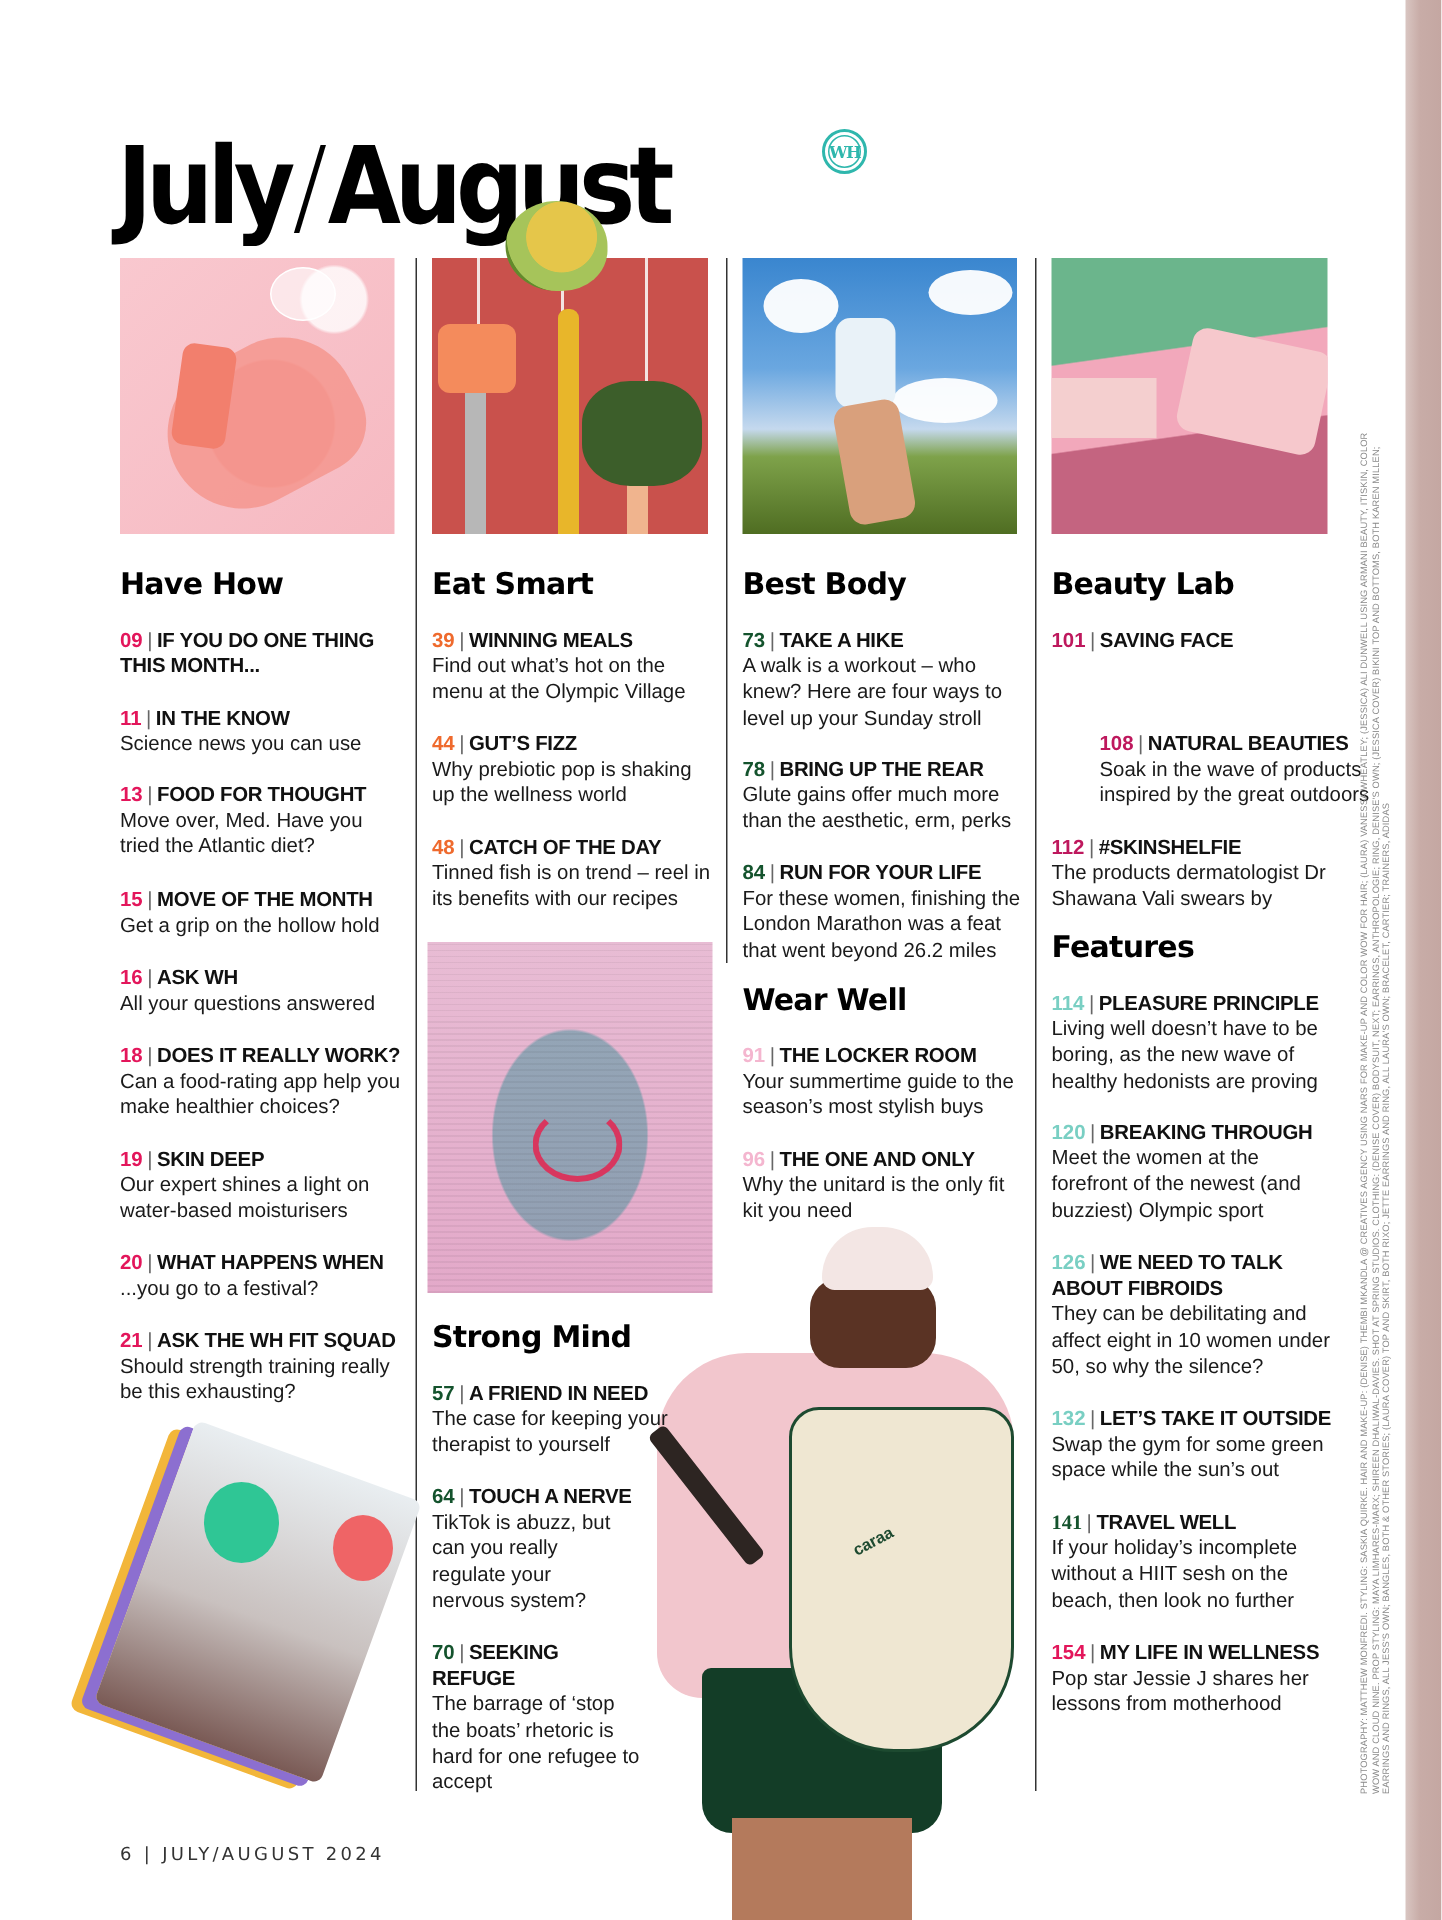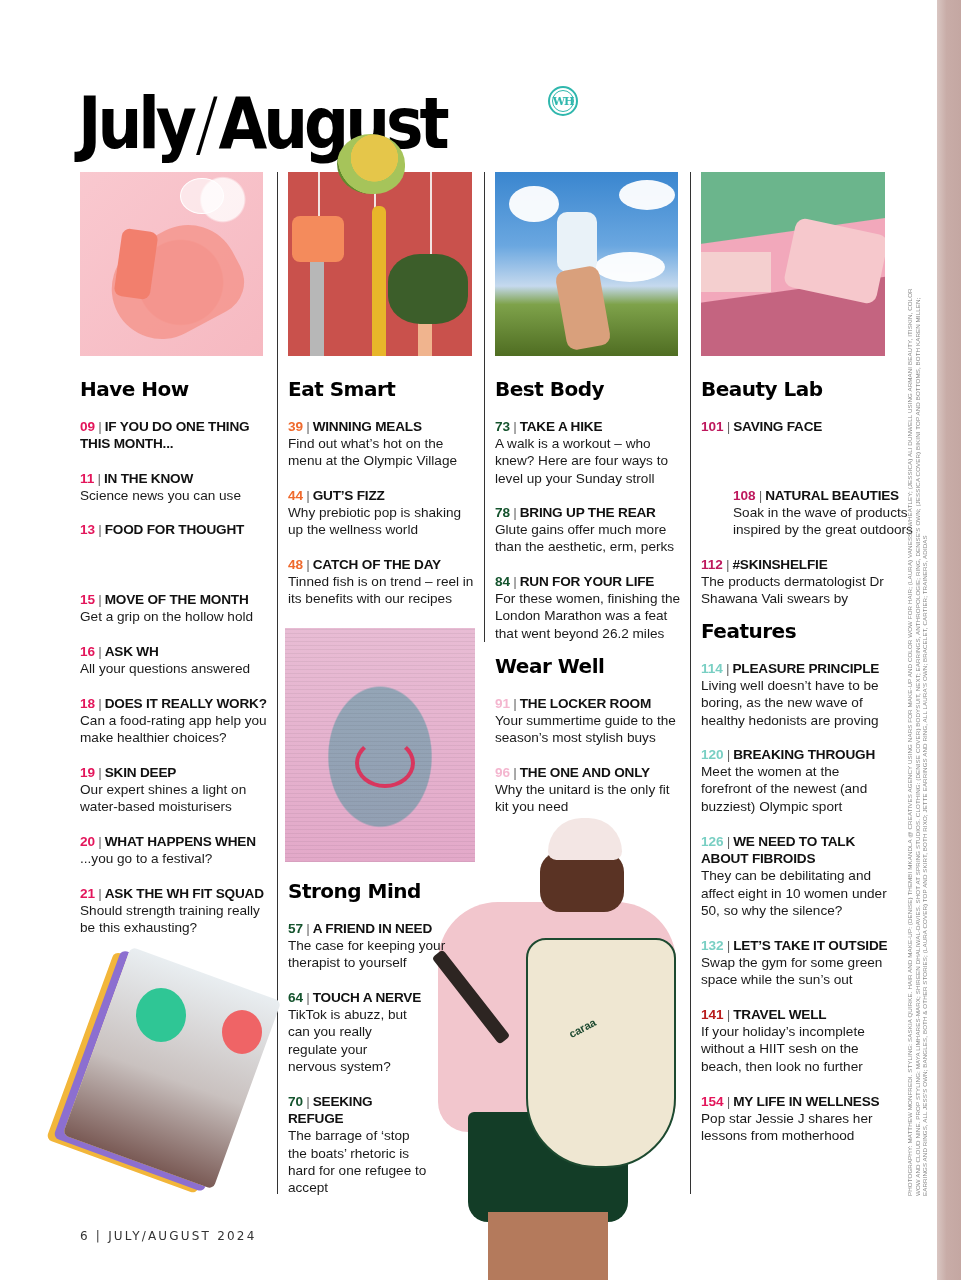--- a/index.html
+++ b/index.html
@@ -79,21 +79,21 @@
   .entry .pipe { color: #666; font-weight: normal; margin: 0 3px; }
   .entry .headline { font-weight: bold; color: #111; text-transform: uppercase; letter-spacing: -0.2px; }
   .entry .desc { display: block; font-family: "Liberation Sans", sans-serif; }
 
   .c-pink { color: #e3165b; }
   .c-orange { color: #ef6a2d; }
   .c-teal { color: #14532d; }
   .c-lightpink { color: #f4b6cf; }
   .c-lavender { color: #be185d; }
   .c-mint { color: #79cfc3; }
-  .c-navy { color: #b91c1c; }
+  .c-navy { color: #14532d; font-family: Liberation Serif, serif; }
 
   .footer { position: absolute; left: 80px; top: 1229px; font-family: "DejaVu Sans", sans-serif; font-size: 12px; letter-spacing: 2.2px; color: #333; }
 
   .credits { position: absolute; left: 906px; top: 1196px; width: 920px; transform-origin: 0 0; transform: rotate(-90deg);
     font-size: 6.2px; line-height: 7.6px; color: #8a8a8a; text-transform: uppercase; letter-spacing: 0.1px; }
 </style>
 </head>
 <body>
 
 <div class="page-edge"></div>
@@ -162,20 +162,21 @@
 
 <div class="entry" style="left:80px; top:418px; width:180px;">
   <span class="num c-pink">09</span><span class="pipe">|</span><span class="headline">IF YOU DO ONE THING THIS MONTH...</span>
 </div>
 <div class="entry" style="left:80px; top:470px;">
   <span class="num c-pink">11</span><span class="pipe">|</span><span class="headline">IN THE KNOW</span>
   <span class="desc">Science news you can use</span>
 </div>
 <div class="entry" style="left:80px; top:521px;">
   <span class="num c-pink">13</span><span class="pipe">|</span><span class="headline">FOOD FOR THOUGHT</span>
+  <span class="desc">Move over, Med. Have you tried the Atlantic diet?</span>
 </div>
 <div class="entry" style="left:80px; top:591px;">
   <span class="num c-pink">15</span><span class="pipe">|</span><span class="headline">MOVE OF THE MONTH</span>
   <span class="desc">Get a grip on the hollow hold</span>
 </div>
 <div class="entry" style="left:80px; top:643px;">
   <span class="num c-pink">16</span><span class="pipe">|</span><span class="headline">ASK WH</span>
   <span class="desc">All your questions answered</span>
 </div>
 <div class="entry" style="left:80px; top:695px;">

